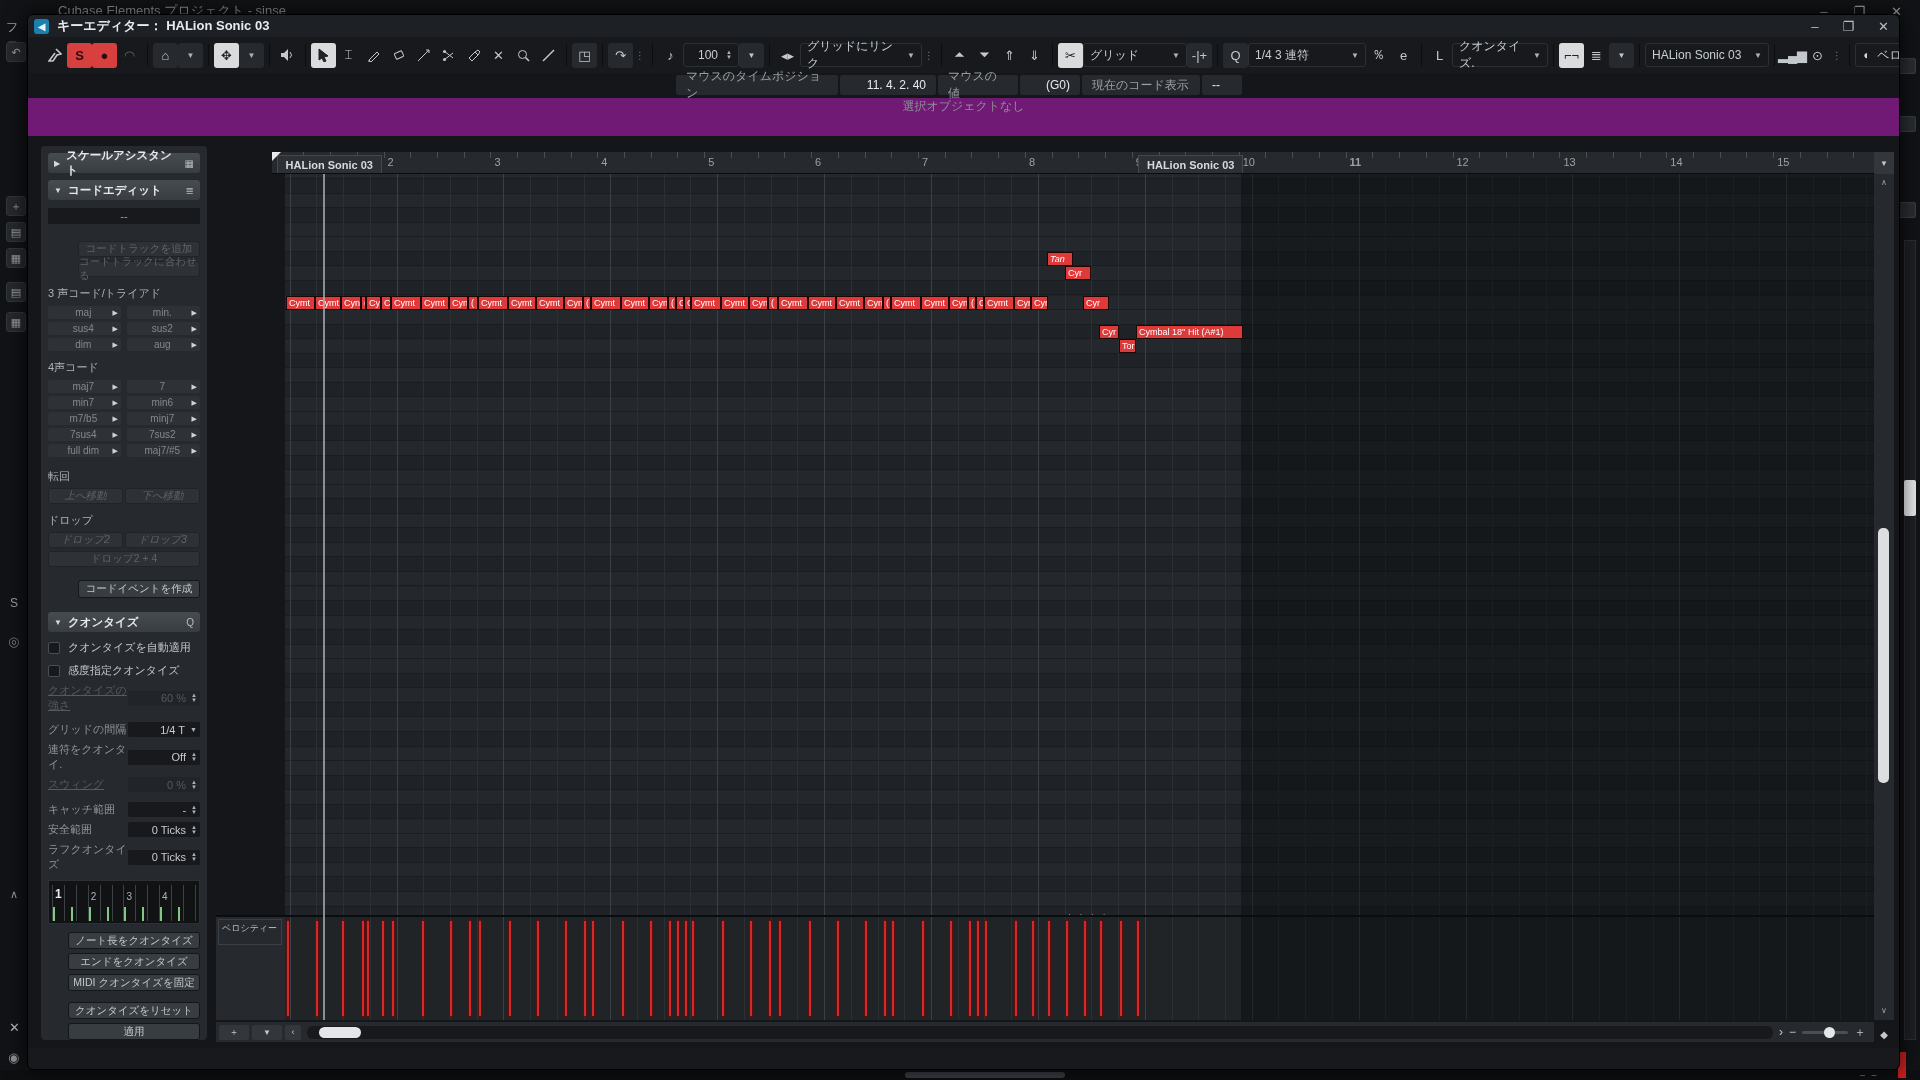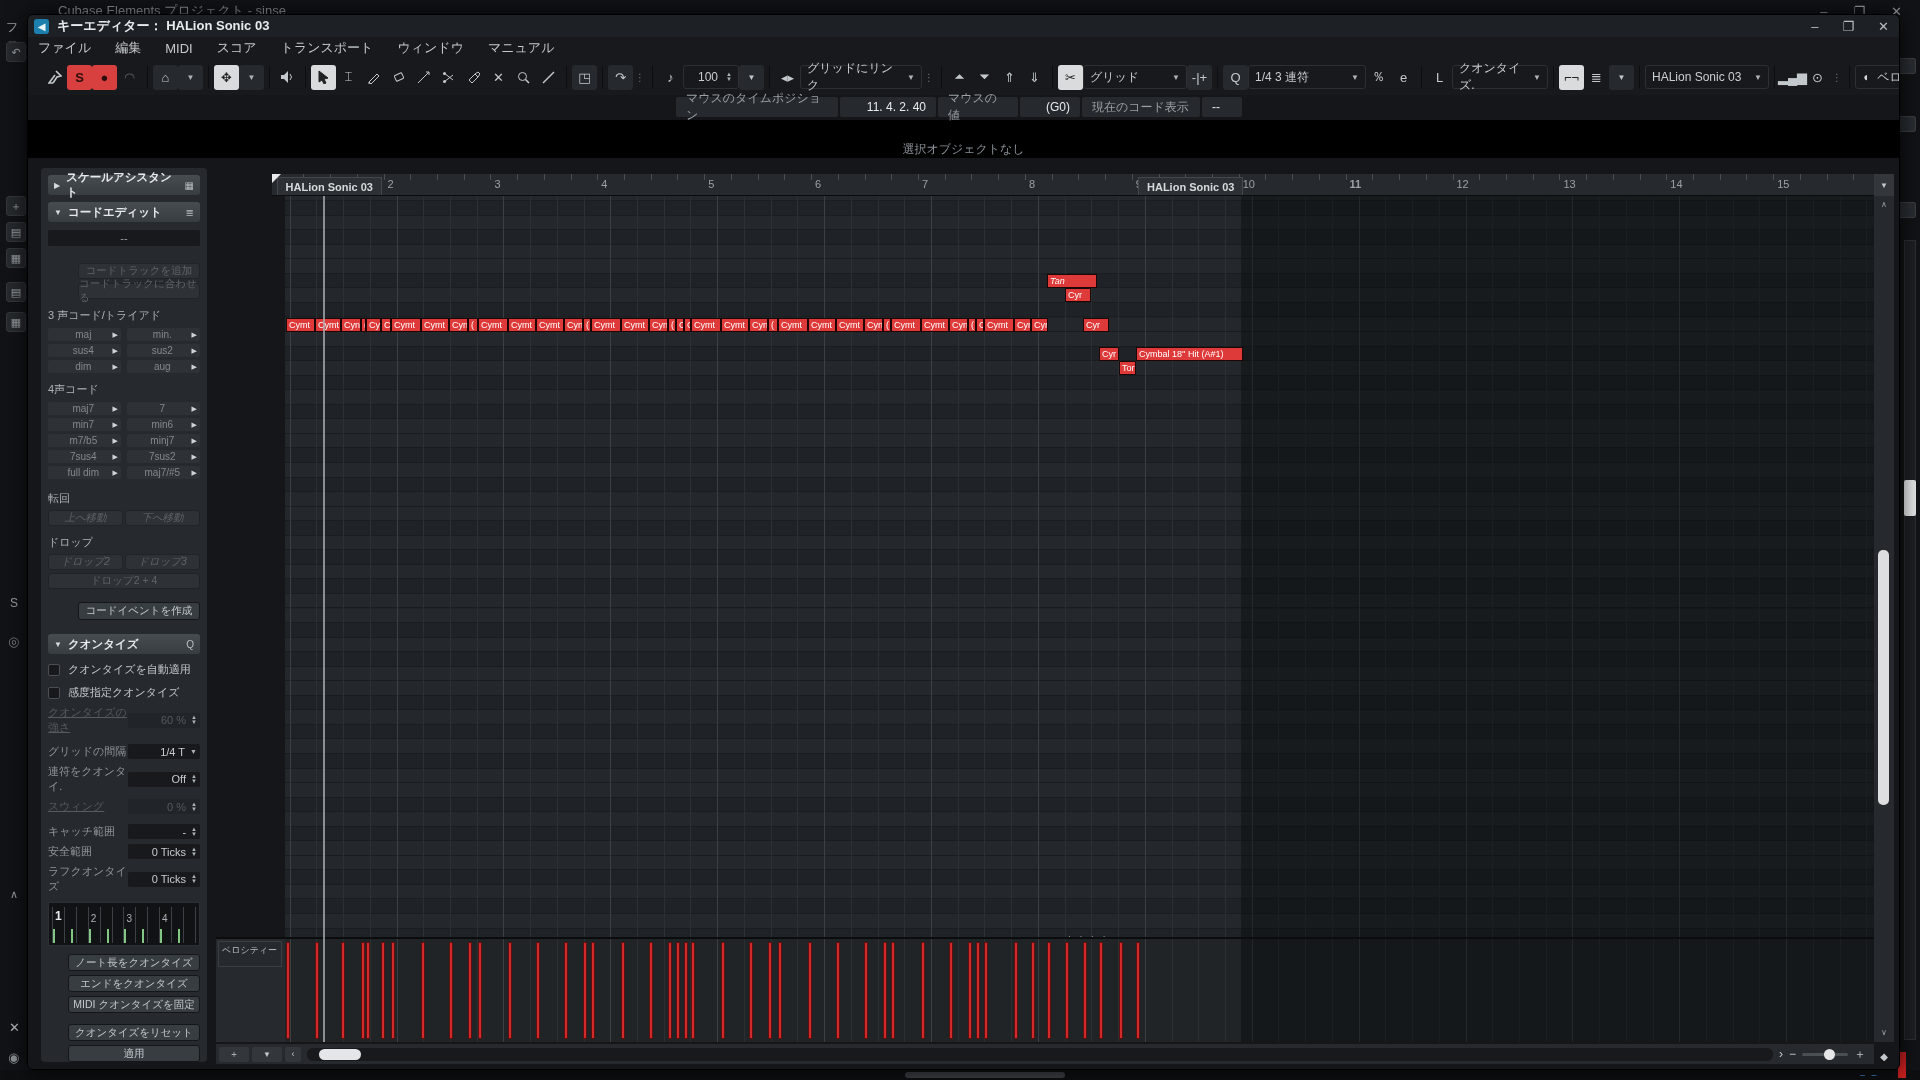--- a/index.html
+++ b/index.html
@@ -51,21 +51,21 @@
   .tb-dd .car { font-size:8px; color:#aeb3b8; margin-left:auto; }
   .tb-dots { color:#6d7277; font-size:10px; margin:0 2px; flex:none; }
   .spin { display:flex; flex-direction:column; font-size:6px; color:#aeb3b8; line-height:5px; }
 
   
   #infobar { height:25px; position:relative; background:#141619; }
   .infobox { position:absolute; top:2px; height:20px; background:#26292d; border-radius:2px;
              display:flex; align-items:center; font-size:12px; }
   .infobox .lbl { color:#9ba1a6; padding:0 10px; }
   .infobox .val { color:#e8ebee; padding:0 10px; }
-  #statusbar { height:38px; display:flex; align-items:flex-end; justify-content:center; background:#000000; }
+  #statusbar { height:38px; display:flex; align-items:flex-start; justify-content:center; background:#701a75; }
   #statusbar span { color:#8b9196; font-size:12px; }
 
   
   #main { position:relative; width:100%; height:912px; background:#141619; }
 
   
   #inspector { position:absolute; left:13px; top:10px; width:166px; height:894px; background:#26292d;
                border-radius:4px; padding:0 7px; overflow:hidden; }
   .sec-h { height:20px; margin-top:7px; background:linear-gradient(#474c51,#383d42); border-radius:3px;
            display:flex; align-items:center; padding:0 6px; gap:6px; }
@@ -190,29 +190,20 @@
   <div id="titlebar">
     <div class="logo">◀</div>
     <div class="t">キーエディター： HALion Sonic 03</div>
     <div class="winctl">
       <span>–</span>
       <span>❐</span>
       <span>✕</span>
     </div>
   </div>
 
-  <div id="menubar">
-      <span class="mi">ファイル</span>
-      <span class="mi">編集</span>
-      <span class="mi">MIDI</span>
-      <span class="mi">スコア</span>
-      <span class="mi">トランスポート</span>
-      <span class="mi">ウィンドウ</span>
-      <span class="mi">マニュアル</span>
-    </div>
 
   <div id="toolbar">
     <div class="tb-btn">
       <svg width="14" height="14">
           <path d="M8 1 L13 6 L9 7 L5 13 M5 13 L1 13 L7 5" stroke="#c3c8cd" stroke-width="1.6" fill="none"></path>
         </svg>
     </div>
     <div class="tb-btn tb-red">S</div>
     <div class="tb-btn tb-red">●</div>
     <div class="tb-btn tb-dim">◠</div>
@@ -822,21 +813,21 @@
         <div class="note" style="left: 579px; width: 19px; top: 121.5px;">Cyn</div>
         <div class="note" style="left: 598px; width: 8px; top: 121.5px;">(</div>
         <div class="note" style="left: 606px; width: 30px; top: 121.5px;">Cymt</div>
         <div class="note" style="left: 636px; width: 28px; top: 121.5px;">Cymt</div>
         <div class="note" style="left: 664px; width: 19px; top: 121.5px;">Cyn</div>
         <div class="note" style="left: 683px; width: 8px; top: 121.5px;">(</div>
         <div class="note" style="left: 691px; width: 8px; top: 121.5px;">C)</div>
         <div class="note" style="left: 699px; width: 30px; top: 121.5px;">Cymt</div>
         <div class="note" style="left: 729px; width: 17px; top: 121.5px;">Cyn</div>
         <div class="note" style="left: 746px; width: 17px; top: 121.5px;">Cyr</div>
-        <div class="note" style="left: 762px; width: 50px; top: 77.85px; font-style: italic;">Tan</div>
+        <div class="note" style="left: 762px; width: 26px; top: 77.85px; font-style: italic;">Tan</div>
         <div class="note" style="left: 780px; width: 26px; top: 92.4px;">Cyr</div>
         <div class="note" style="left: 798px; width: 26px; top: 121.5px;">Cyr</div>
         <div class="note" style="left: 814px; width: 20px; top: 150.6px;">Cyr</div>
         <div class="note" style="left: 834px; width: 17px; top: 165.15px;">Tor</div>
         <div class="note" style="left: 851px; width: 107px; top: 150.6px;">Cymbal 18'' Hit (A#1)</div>
       </div>
     <div id="playhead"></div>
 
     <div id="vel-divider"></div>
     <div id="vel-dots">∙ ∙ ∙ ∙</div>

